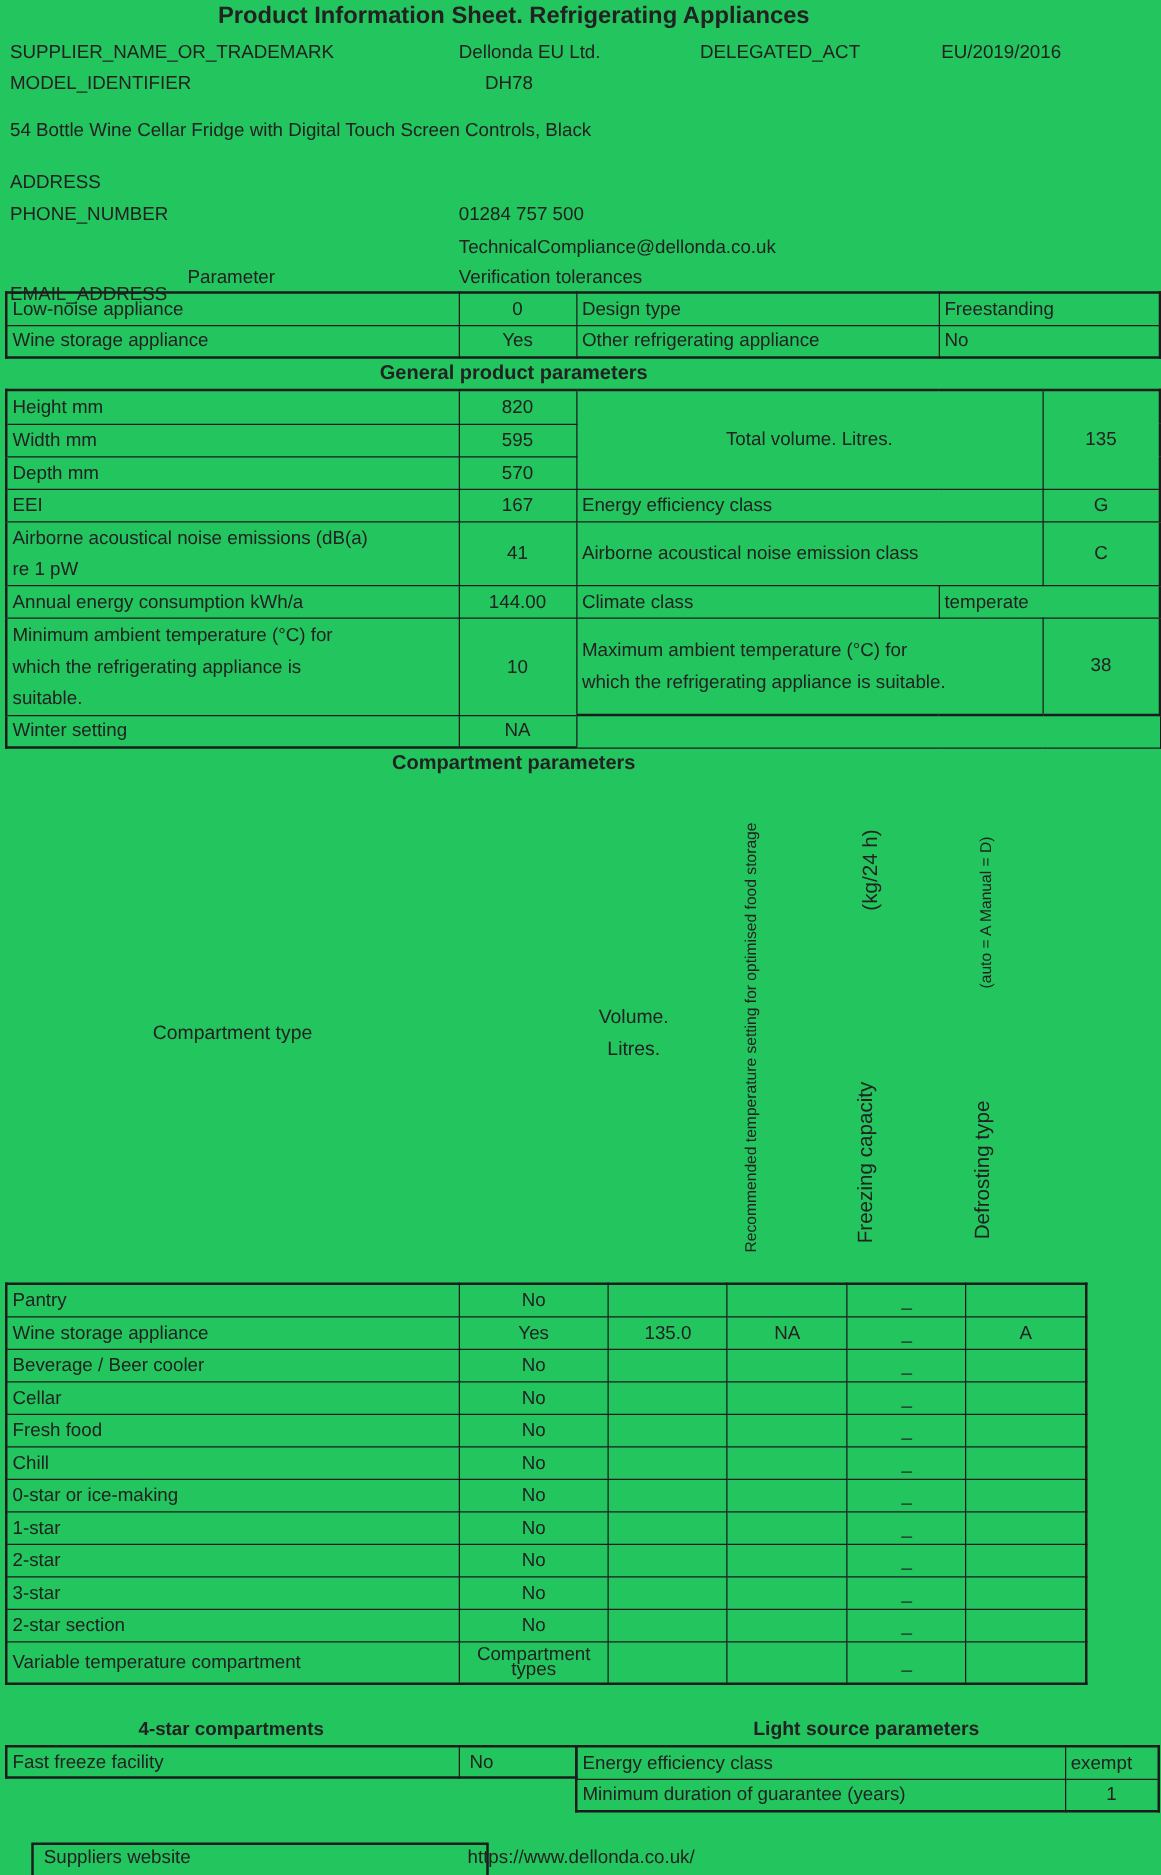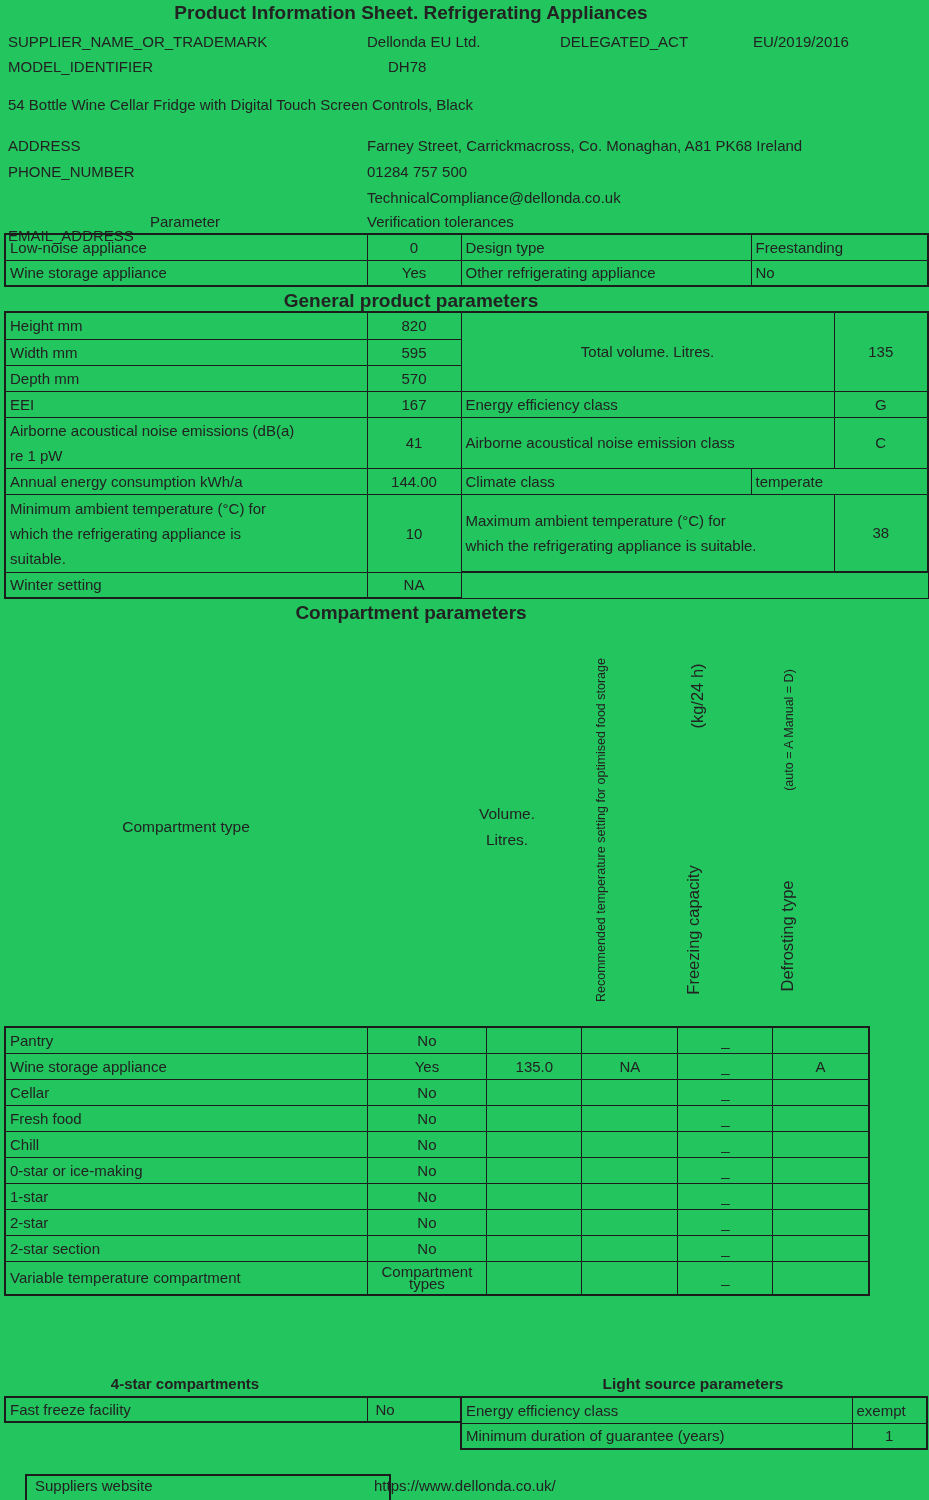--- a/index.html
+++ b/index.html
@@ -1,21 +1,21 @@
 <!DOCTYPE html>
 <html><head>
 <meta charset="utf-8">
 <style>
   html,body{margin:0;padding:0;background:#ffffff;}
   #page{position:relative;width:929px;height:1500px;background:#22c55e;overflow:hidden;
         font-family:"Liberation Sans",sans-serif;font-size:15px;color:#222222;}
   .abs{position:absolute;white-space:nowrap;}
   .ctr{text-align:center;}
   .title{font-size:19px;font-weight:bold;}
-  .sect{font-size:19px;font-weight:bold;}
+  .sect{font-size:16px;font-weight:bold;}
   table.tbl{position:absolute;border-collapse:collapse;table-layout:fixed;}
   table.tbl td{border:1px solid #1c1c1c;padding:0 4px;vertical-align:middle;
                font-size:15px;color:#222222;overflow:hidden;}
   table.frame{border:2px solid #1c1c1c;}
   td.c{text-align:center;}
   td.pre{white-space:pre-line;line-height:25px;}
   td.nb{border:none;}
   .bt{border-top-width:2px !important;}
   .bl{border-left-width:2px !important;}
   .br{border-right-width:2px !important;}
@@ -36,21 +36,20 @@
   <div class="abs" style="left:8px;top:33px;">SUPPLIER_NAME_OR_TRADEMARK</div>
   <div class="abs" style="left:367px;top:33px;">Dellonda EU Ltd.</div>
   <div class="abs" style="left:560px;top:33px;text-align:center;">DELEGATED_ACT</div>
   <div class="abs" style="left:753px;top:33px;">EU/2019/2016</div>
   <div class="abs" style="left:8px;top:58px;">MODEL_IDENTIFIER</div>
   <div class="abs" style="left:388px;top:58px;">DH78</div>
 
   <div class="abs" style="left:8px;top:96px;">54 Bottle Wine Cellar Fridge with Digital Touch Screen Controls, Black</div>
 
   <div class="abs" style="left:8px;top:137px;">ADDRESS</div>
-  <div class="abs" style="left:367px;top:137px;">Farney Street, Carrickmacross, Co. Monaghan, A81 PK68 Ireland</div>
   <div class="abs" style="left:8px;top:163px;">PHONE_NUMBER</div>
   <div class="abs" style="left:367px;top:163px;">01284 757 500</div>
   <div class="abs" style="left:8px;top:189px;margin-top:38px;">EMAIL_ADDRESS</div>
   <div class="abs" style="left:367px;top:189px;">TechnicalCompliance@dellonda.co.uk</div>
 
   <div class="abs ctr" style="left:4px;top:213px;width:362px;">Parameter</div>
   <div class="abs" style="left:367px;top:213px;">Verification tolerances</div>
 
   <table class="tbl frame" style="left:4px;top:233px;">
     <colgroup>
@@ -167,20 +166,28 @@
       </tr>
       <tr style="height:26px">
         <td>Wine storage appliance</td>
         <td class="c">Yes</td>
         <td class="c">135.0</td>
         <td class="c">NA</td>
         <td class="c dash">_</td>
         <td class="c">A</td>
       </tr>
       <tr style="height:26px">
+        <td>Beverage / Beer cooler</td>
+        <td class="c">No</td>
+        <td class="c"></td>
+        <td class="c"></td>
+        <td class="c dash">_</td>
+        <td class="c"></td>
+      </tr>
+      <tr style="height:26px">
         <td>Cellar</td>
         <td class="c">No</td>
         <td class="c"></td>
         <td class="c"></td>
         <td class="c dash">_</td>
         <td class="c"></td>
       </tr>
       <tr style="height:26px">
         <td>Fresh food</td>
         <td class="c">No</td>
@@ -208,20 +215,28 @@
       <tr style="height:26px">
         <td>1-star</td>
         <td class="c">No</td>
         <td class="c"></td>
         <td class="c"></td>
         <td class="c dash">_</td>
         <td class="c"></td>
       </tr>
       <tr style="height:26px">
         <td>2-star</td>
+        <td class="c">No</td>
+        <td class="c"></td>
+        <td class="c"></td>
+        <td class="c dash">_</td>
+        <td class="c"></td>
+      </tr>
+      <tr style="height:26px">
+        <td>3-star</td>
         <td class="c">No</td>
         <td class="c"></td>
         <td class="c"></td>
         <td class="c dash">_</td>
         <td class="c"></td>
       </tr>
       <tr style="height:26px">
         <td>2-star section</td>
         <td class="c">No</td>
         <td class="c"></td>

